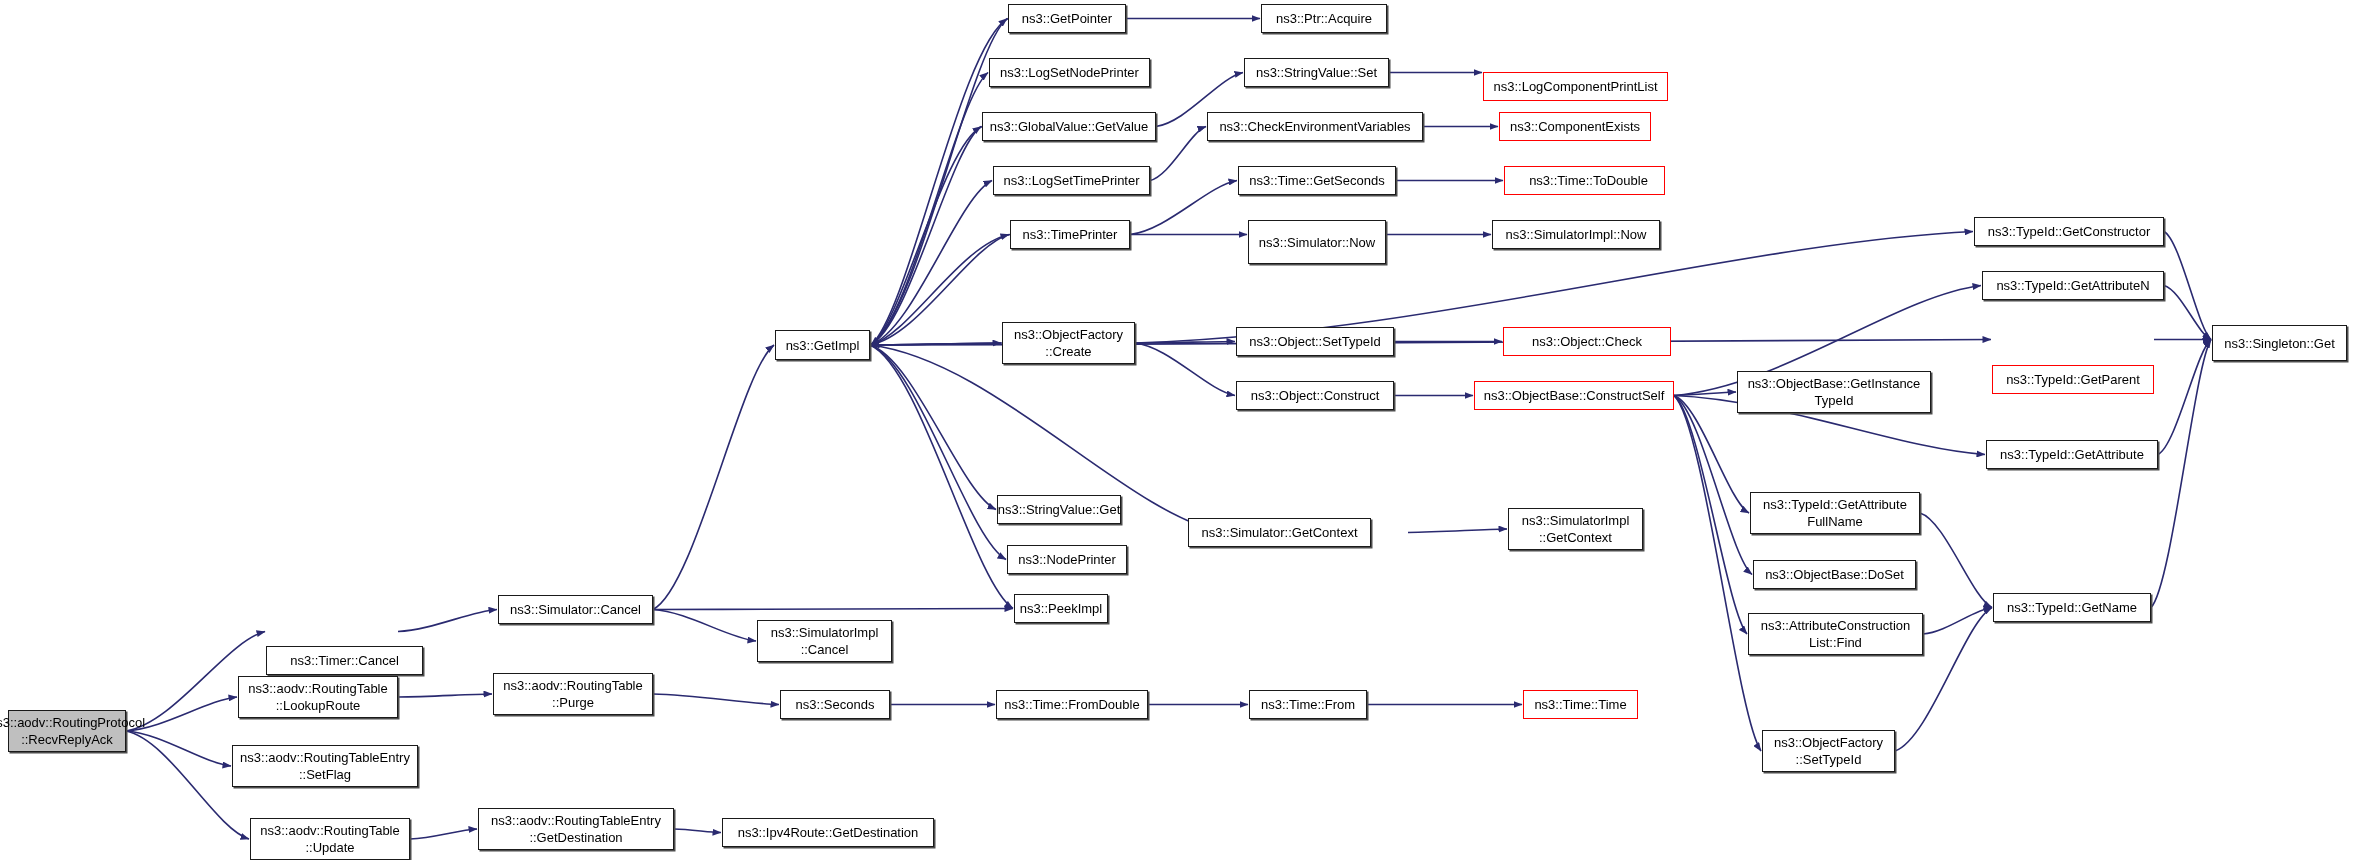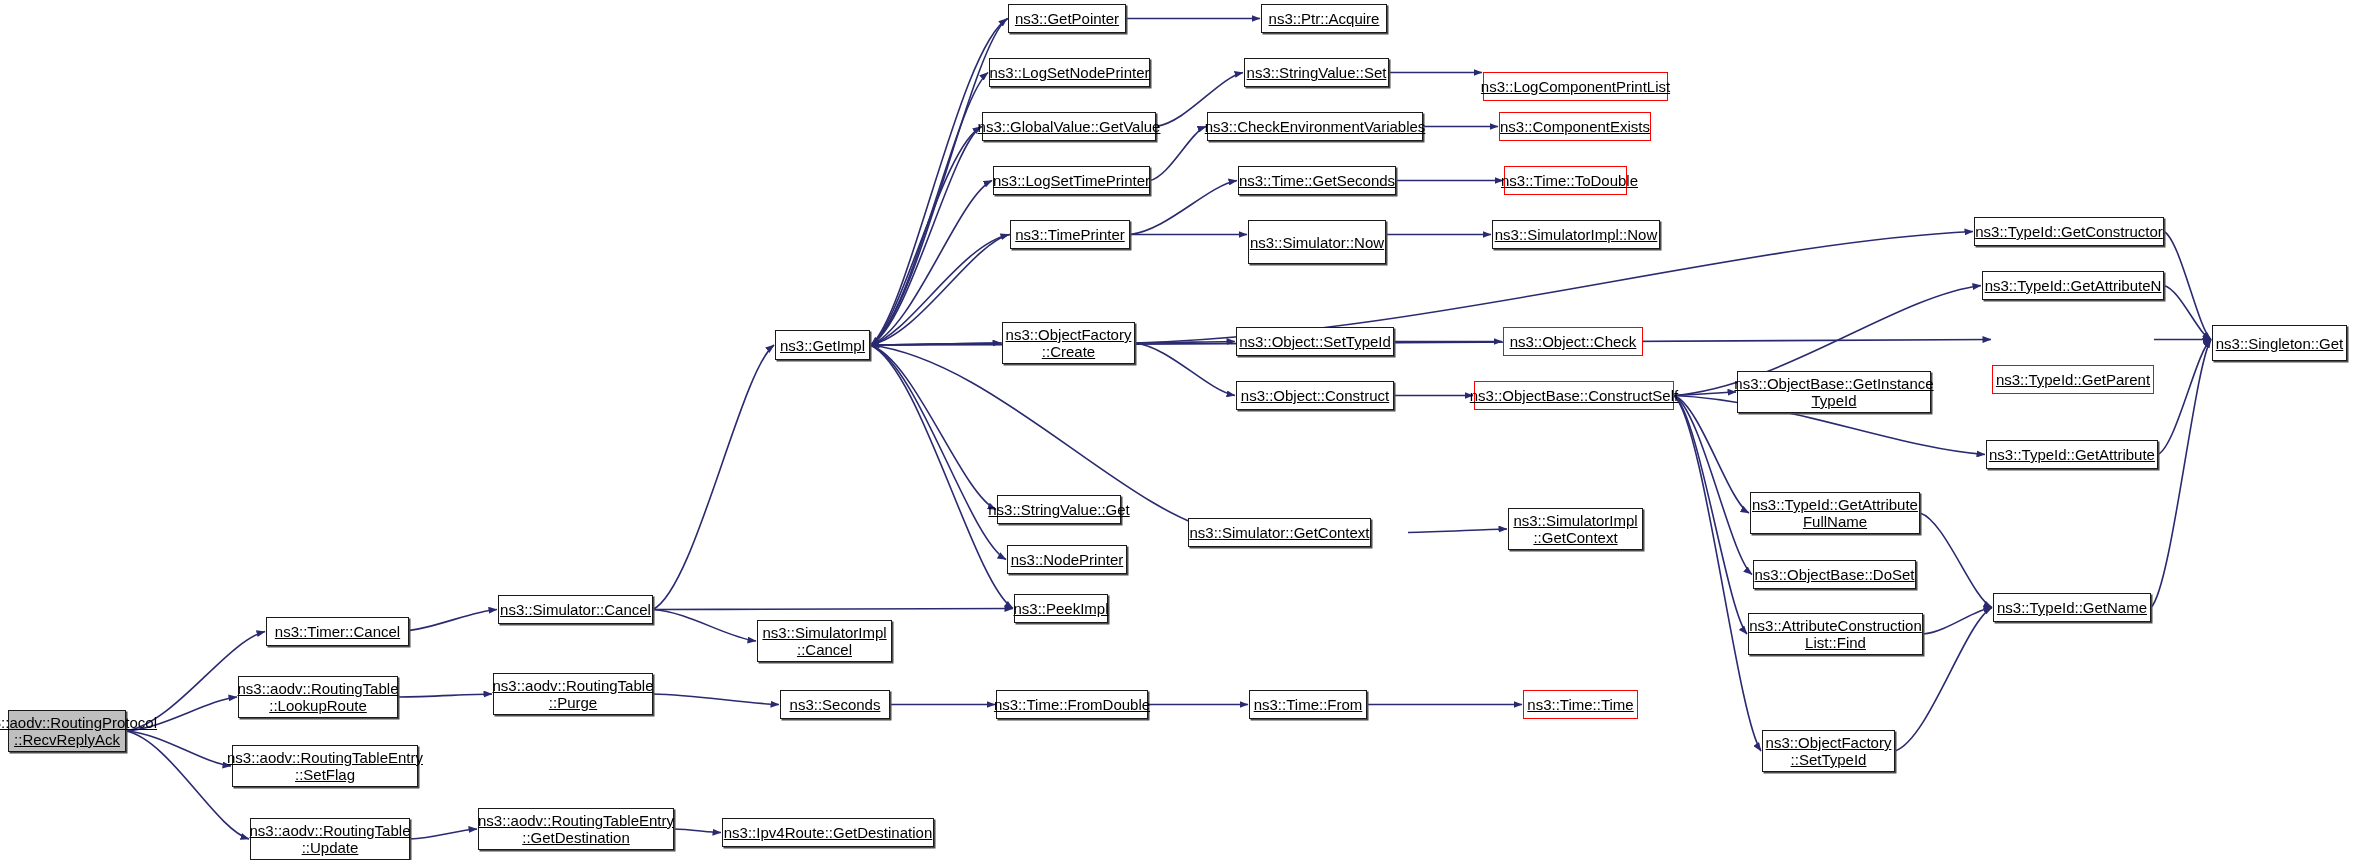--- a/index.html
+++ b/index.html
@@ -16,26 +16,25 @@
   .node{
     position:absolute;
     box-sizing:border-box;
     display:flex;
     align-items:center;
     justify-content:center;
     text-align:center;
     background:#ffffff;
     border:1px solid #000000;
     color:#000000;
-    font-size:15px;
+    font-size:13px;
     line-height:17px;
     white-space:pre-line;
     letter-spacing:0px;
     cursor:pointer;
-    text-decoration:underline;
   }
   
   .node.solid{
     border:1px solid #1a1a1a;
     box-shadow:1.5px 1.5px 0 0 #4d4d4d;
   }
   .node.red{
     border:1.5px solid #ff0000;
     box-shadow:none;
   }
@@ -115,21 +114,21 @@
         <path d="M 2164 231.5 C 2180.45 240.14, 2197.84 328.7, 2211 339.5" fill="none" stroke="#2a2a70" stroke-width="1.6" marker-end="url(#ah)"></path>
         <path d="M 2164 285.5 C 2180.45 289.82, 2197.84 334.1, 2211 339.5" fill="none" stroke="#2a2a70" stroke-width="1.6" marker-end="url(#ah)"></path>
         <path d="M 2154 339.5 C 2173.95 339.5, 2195.04 339.5, 2211 339.5" fill="none" stroke="#2a2a70" stroke-width="1.6" marker-end="url(#ah)"></path>
         <path d="M 2158 454.5 C 2176.55 445.3, 2196.16 351, 2211 339.5" fill="none" stroke="#2a2a70" stroke-width="1.6" marker-end="url(#ah)"></path>
         <path d="M 2151 607.5 C 2172 586.06, 2194.2 366.3, 2211 339.5" fill="none" stroke="#2a2a70" stroke-width="1.6" marker-end="url(#ah)"></path>
       </g>
   </svg>
   <div id="nodes">
       <div class="node current" style="left: 8px; top: 710px; width: 118px; height: 42px;"><span>ns3::aodv::RoutingProtocol
 ::RecvReplyAck</span></div>
-      <div class="node solid" style="left: 266px; top: 617px; width: 143px; height: 29px;"><span>ns3::Timer::Cancel</span></div>
+      <div class="node solid" style="left: 266px; top: 646px; width: 157px; height: 29px;"><span>ns3::Timer::Cancel</span></div>
       <div class="node solid" style="left: 238px; top: 676px; width: 160px; height: 42px;"><span>ns3::aodv::RoutingTable
 ::LookupRoute</span></div>
       <div class="node solid" style="left: 232px; top: 745px; width: 186px; height: 42px;"><span>ns3::aodv::RoutingTableEntry
 ::SetFlag</span></div>
       <div class="node solid" style="left: 250px; top: 818px; width: 160px; height: 42px;"><span>ns3::aodv::RoutingTable
 ::Update</span></div>
       <div class="node solid" style="left: 498px; top: 595px; width: 155px; height: 29px;"><span>ns3::Simulator::Cancel</span></div>
       <div class="node solid" style="left: 493px; top: 673px; width: 160px; height: 42px;"><span>ns3::aodv::RoutingTable
 ::Purge</span></div>
       <div class="node solid" style="left: 478px; top: 808px; width: 196px; height: 42px;"><span>ns3::aodv::RoutingTableEntry
@@ -153,23 +152,23 @@
       <div class="node solid" style="left: 1207px; top: 112px; width: 216px; height: 29px;"><span>ns3::CheckEnvironmentVariables</span></div>
       <div class="node solid" style="left: 1238px; top: 166px; width: 158px; height: 29px;"><span>ns3::Time::GetSeconds</span></div>
       <div class="node solid" style="left: 1248px; top: 220px; width: 138px; height: 44px;"><span>ns3::Simulator::Now</span></div>
       <div class="node solid" style="left: 1236px; top: 327px; width: 158px; height: 29px;"><span>ns3::Object::SetTypeId</span></div>
       <div class="node solid" style="left: 1236px; top: 381px; width: 158px; height: 29px;"><span>ns3::Object::Construct</span></div>
       <div class="node solid" style="left: 1188px; top: 518px; width: 183px; height: 29px;"><span>ns3::Simulator::GetContext</span></div>
       <div class="node solid" style="left: 996px; top: 690px; width: 152px; height: 29px;"><span>ns3::Time::FromDouble</span></div>
       <div class="node solid" style="left: 1249px; top: 690px; width: 118px; height: 29px;"><span>ns3::Time::From</span></div>
       <div class="node red" style="left: 1483px; top: 72px; width: 185px; height: 29px;"><span>ns3::LogComponentPrintList</span></div>
       <div class="node red" style="left: 1499px; top: 112px; width: 152px; height: 29px;"><span>ns3::ComponentExists</span></div>
-      <div class="node red" style="left: 1504px; top: 166px; width: 123px; height: 29px; padding-left: 8px;"><span>ns3::Time::ToDouble</span></div>
+      <div class="node red" style="left: 1504px; top: 166px; width: 161px; height: 29px; padding-left: 8px;"><span>ns3::Time::ToDouble</span></div>
       <div class="node solid" style="left: 1492px; top: 220px; width: 168px; height: 29px;"><span>ns3::SimulatorImpl::Now</span></div>
-      <div class="node red" style="left: 1503px; top: 327px; width: 140px; height: 29px;"><span>ns3::Object::Check</span></div>
+      <div class="node red" style="left: 1503px; top: 327px; width: 168px; height: 29px;"><span>ns3::Object::Check</span></div>
       <div class="node red" style="left: 1474px; top: 381px; width: 200px; height: 29px;"><span>ns3::ObjectBase::ConstructSelf</span></div>
       <div class="node solid" style="left: 1508px; top: 508px; width: 135px; height: 42px;"><span>ns3::SimulatorImpl
 ::GetContext</span></div>
       <div class="node red" style="left: 1523px; top: 690px; width: 115px; height: 29px;"><span>ns3::Time::Time</span></div>
       <div class="node solid" style="left: 1737px; top: 371px; width: 194px; height: 42px;"><span>ns3::ObjectBase::GetInstance
 TypeId</span></div>
       <div class="node solid" style="left: 1750px; top: 492px; width: 170px; height: 42px;"><span>ns3::TypeId::GetAttribute
 FullName</span></div>
       <div class="node solid" style="left: 1753px; top: 560px; width: 163px; height: 29px;"><span>ns3::ObjectBase::DoSet</span></div>
       <div class="node solid" style="left: 1748px; top: 613px; width: 175px; height: 42px;"><span>ns3::AttributeConstruction

